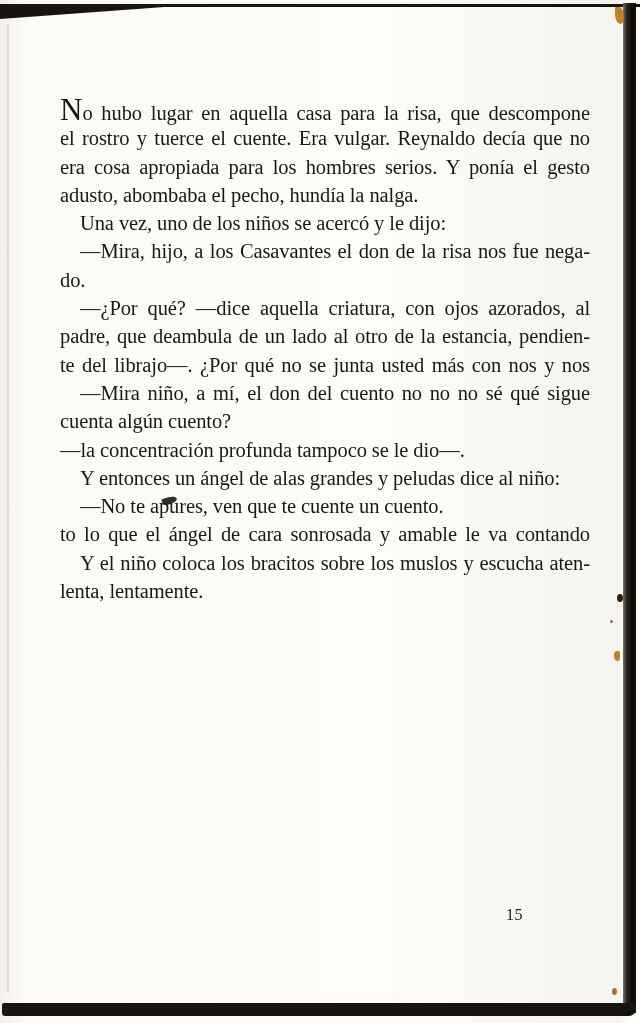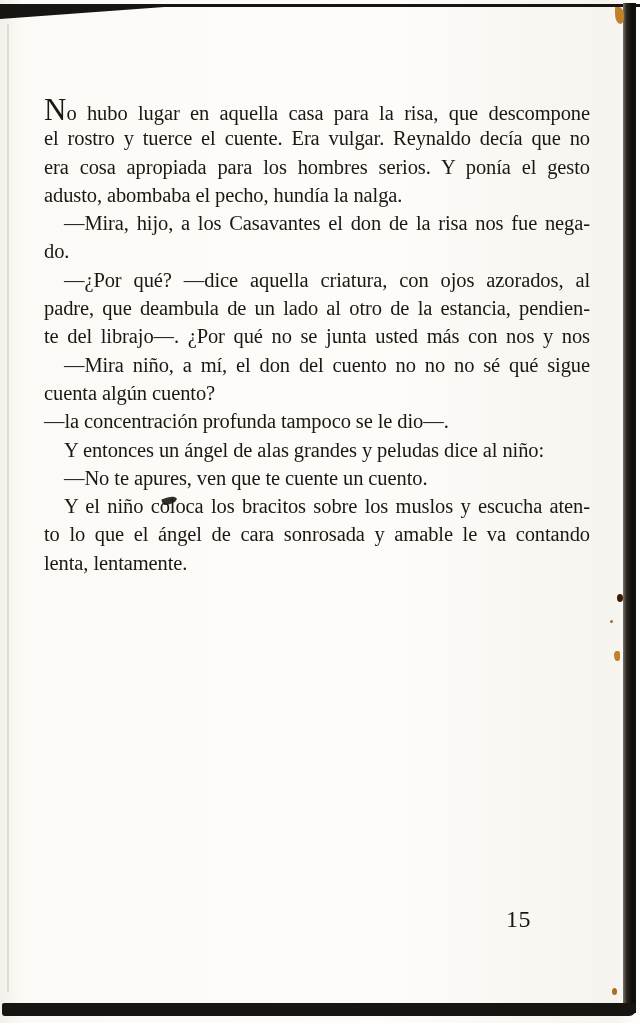--- a/index.html
+++ b/index.html
@@ -32,26 +32,26 @@
                         border-radius:60% 40% 50% 70%; }
   .stain-bottom-right { left:612px; top:988px; width:5px; height:7px;  background:#b06a24; }
   .ink-smudge { position:absolute; left:162px; top:497px; width:15px; height:7px;
                 background:var(--ink,#1b1814); transform:rotate(-18deg);
                 border-radius:10% 90% 70% 60%; opacity:.9; }
   
   .text-block { position:absolute; left:44px; top:96px; width:546px; color:var(--ink,#1b1814); }
   .line {
     height:28.3px; line-height:28.3px; font-size:20.5px; letter-spacing:-0.1px;
     white-space:nowrap; overflow:visible;
-    text-align:justify; text-align-last:justify;
+    text-align:justify; text-align-last:justify;margin-left:16px;
   }
   .line.last   { text-align-last:left; }
   .line.indent { padding-left:20px; }
   .dropcap { font-size:31px; letter-spacing:0; }
-  .page-number { position:absolute; left:506px; top:906px; font-size:24px;
+  .page-number { position:absolute; left:506px; top:906px; font-size:16px;
                  color:var(--ink,#1b1814); letter-spacing:.5px; }
 </style>
 </head>
 <body>
 
 <div class="paper"></div>
 
 <div class="top-edge"></div>
 <div class="corner-wedge"></div>
 <div class="right-edge"></div>
@@ -64,28 +64,29 @@
 <div class="stain stain-right-orange"></div>
 <div class="stain stain-bottom-right"></div>
 <div class="ink-smudge"></div>
 
 <div class="text-block">
 
 <div class="line"><span class="dropcap">N</span>o hubo lugar en aquella casa para la risa, que descompone</div>
     <div class="line">el rostro y tuerce el cuente. Era vulgar. Reynaldo decía que no</div>
     <div class="line">era cosa apropiada para los hombres serios. Y ponía el gesto</div>
     <div class="line last">adusto, abombaba el pecho, hundía la nalga.</div>
+    <div class="line indent last">Una vez, uno de los niños se acercó y le dijo:</div>
     <div class="line indent">—Mira, hijo, a los Casavantes el don de la risa nos fue nega-</div>
     <div class="line last">do.</div>
     <div class="line indent">—¿Por qué? —dice aquella criatura, con ojos azorados, al</div>
     <div class="line">padre, que deambula de un lado al otro de la estancia, pendien-</div>
     <div class="line">te del librajo—. ¿Por qué no se junta usted más con nos y nos</div>
     <div class="line indent">—Mira niño, a mí, el don del cuento no no no sé qué sigue</div>
     <div class="line last">cuenta algún cuento?</div>
     <div class="line last">—la concentración profunda tampoco se le dio—.</div>
     <div class="line indent last">Y entonces un ángel de alas grandes y peludas dice al niño:</div>
     <div class="line indent last">—No te apures, ven que te cuente un cuento.</div>
+    <div class="line">to lo que el ángel de cara sonrosada y amable le va contando</div>
     <div class="line indent">Y el niño coloca los bracitos sobre los muslos y escucha aten-</div>
-    <div class="line">to lo que el ángel de cara sonrosada y amable le va contando</div>
     <div class="line last">lenta, lentamente.</div>
   </div>
 
 <div class="page-number">15</div>
 
 </body></html>

